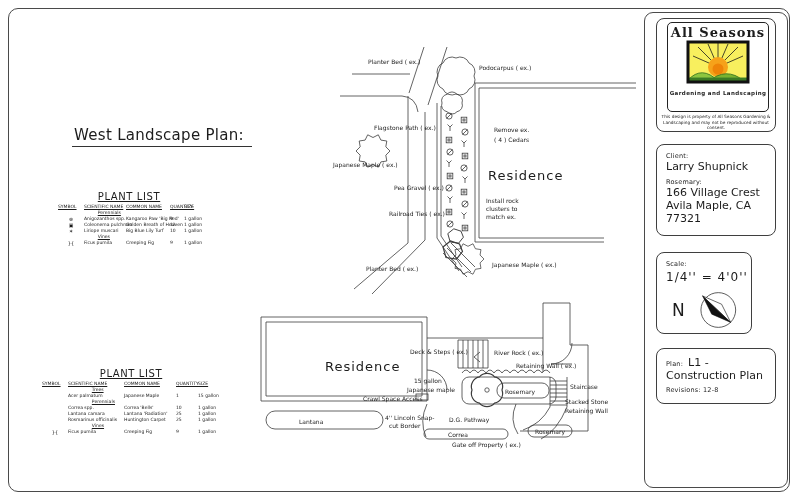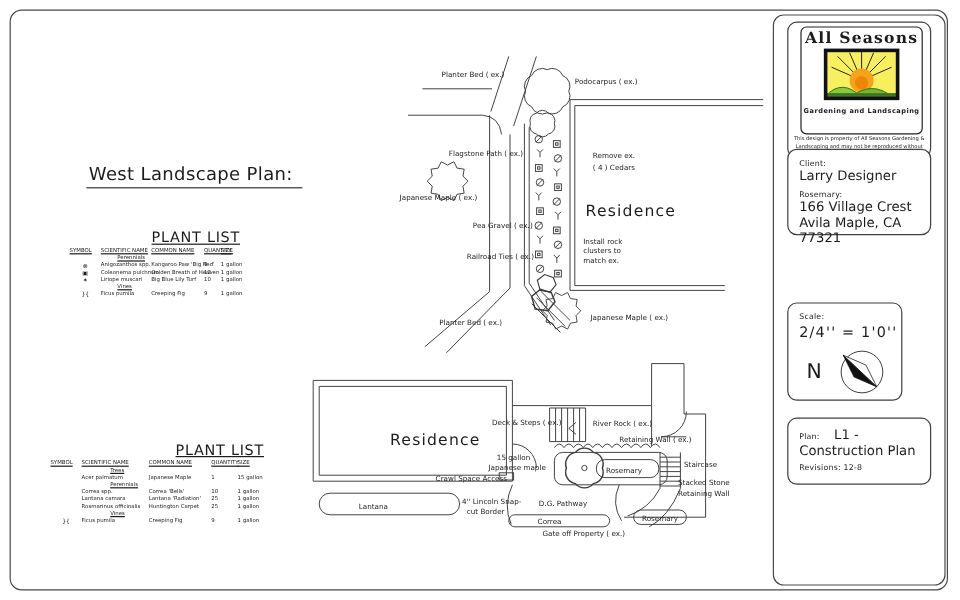--- a/index.html
+++ b/index.html
@@ -7,40 +7,40 @@
         font-family:"DejaVu Sans",sans-serif;color:#1c1c1c}
   .sheet-border{position:absolute;left:8px;top:8px;width:780px;height:482px;
         border:1.4px solid #4a4a4a;border-radius:10px}
   .titlecol{position:absolute;left:644px;top:12px;width:142px;height:474px;
         border:1.2px solid #4a4a4a;border-radius:9px}
   .cell{position:absolute;border:1.1px solid #3f3f3f;border-radius:8px;background:#fff;
         box-sizing:border-box;padding:7px 9px}
   .cell--logo{padding:15px}
   .lab{font-size:6.5px;letter-spacing:.2px;line-height:8px}
   .val{font-size:11px;line-height:13px;white-space:nowrap}
-  .inline{display:flex;align-items:baseline;gap:12px}
+  .inline{display:flex;align-items:baseline;gap:5px}
   .gap{height:5px}
   
   .logo-box{position:absolute;left:10px;top:3px;width:100px;height:88px;
         border:1.3px solid #222;border-radius:5px;text-align:center}
   .logo-title{font-family:"DejaVu Serif",serif;font-weight:bold;font-size:13px;
         letter-spacing:1px;margin-top:2px}
   .logo-sub{font-size:5.5px;font-weight:bold;letter-spacing:.4px;margin-top:2px}
   .logo-disc{position:absolute;left:4px;right:4px;top:95px;font-size:4.3px;
         line-height:5.6px;text-align:center}
   
   .scale-val{font-size:12px;letter-spacing:1px;white-space:nowrap;margin:2px 0 0}
   .compass-row{display:flex;align-items:center;gap:6px;margin-top:2px;padding-left:6px}
   .north{font-size:17px}
   
   .plan-title{position:absolute;font-size:15px;letter-spacing:.3px;white-space:nowrap;
         border-bottom:1px solid #333;padding:0 8px 2px 2px}
   
   .plist{position:absolute}
-  .plist-title{font-size:12px;letter-spacing:.6px;text-align:right;
+  .plist-title{font-size:10px;letter-spacing:.6px;text-align:center;
         text-decoration:underline;margin-bottom:2px}
   .prow{display:grid;font-size:4.5px;line-height:6px;white-space:nowrap}
   .plist--west .prow{grid-template-columns:26px 42px 44px 14px 16px}
   .plist--south .prow{grid-template-columns:26px 56px 52px 22px 20px}
   .phead span{text-decoration:underline}
   .pgroup{font-size:4.5px;line-height:6px;text-decoration:underline;margin-left:28%}
   .c-sym{text-align:center;font-size:5px}
   
   .plan-svg{position:absolute}
   .plan-svg path,.plan-svg rect,.plan-svg circle,.plan-svg line,
@@ -77,54 +77,54 @@
         <rect x="2" y="37.5" width="60" height="4.5" fill="#44832a" stroke="none"></rect>
         <line x1="2" y1="39" x2="62" y2="39" stroke="#2f6d1d" stroke-width="0.7"></line>
         <line x1="2" y1="41" x2="62" y2="41" stroke="#2f6d1d" stroke-width="0.7"></line>
         <rect x="2" y="2" width="60" height="40" fill="none" stroke="#111" stroke-width="3"></rect>
       </svg>
       <div class="logo-sub">Gardening  and  Landscaping</div>
     </div>
     <div class="logo-disc">This design is property of All Seasons Gardening &amp; Landscaping and may not be reproduced without consent.</div>
   </div>
 
-  <div class="cell" style="left:656px;top:124px;width:120px;height:72px">
+  <div class="cell" style="left:656px;top:144px;width:120px;height:92px">
     <div class="lab">Client:</div>
-    <div class="val">Larry Designer</div>
+    <div class="val">Larry Shupnick</div>
     <div class="gap"></div>
     <div class="lab">Rosemary:</div>
     <div class="val">166 Village Crest</div>
     <div class="val">Avila Maple, CA</div>
     <div class="val">77321</div>
   </div>
 
   <div class="cell" style="left:656px;top:252px;width:96px;height:82px">
     <div class="lab">Scale:</div>
-    <div class="scale-val">2/4'' = 1'0''</div>
+    <div class="scale-val">1/4'' = 4'0''</div>
     <div class="compass-row">
       <span class="north">N</span>
       <svg class="compass-svg" width="62" height="48" viewBox="0 0 62 48">
         <circle cx="33" cy="24" r="21"></circle>
         <polygon points="14,7 48,39 37,17" fill="#fff" stroke="#222" stroke-width="0.8"></polygon>
         <polygon points="14,7 48,39 25,29" fill="#111" stroke="#111" stroke-width="0.6"></polygon>
       </svg>
     </div>
   </div>
 
   <div class="cell" style="left:656px;top:348px;width:120px;height:56px">
     <div class="inline">
       <span class="lab">Plan:</span>
       <span class="val">L1 -</span>
     </div>
     <div class="val">Construction Plan</div>
     <div class="lab" style="margin-top:4px">Revisions: 12-8</div>
   </div>
 
 
-  <div class="plan-title" style="left:72px;top:136px">West Landscape Plan:</div>
+  <div class="plan-title" style="left:72px;top:126px">West Landscape Plan:</div>
 
   <div class="plist plist--west" style="left:58px;top:191px;width:142px">
     <div class="plist-title">PLANT LIST</div>
     <div class="prow phead">
       <span>SYMBOL</span>
       <span>SCIENTIFIC NAME</span>
       <span>COMMON NAME</span>
       <span>QUANTITY</span>
       <span>SIZE</span>
     </div>

